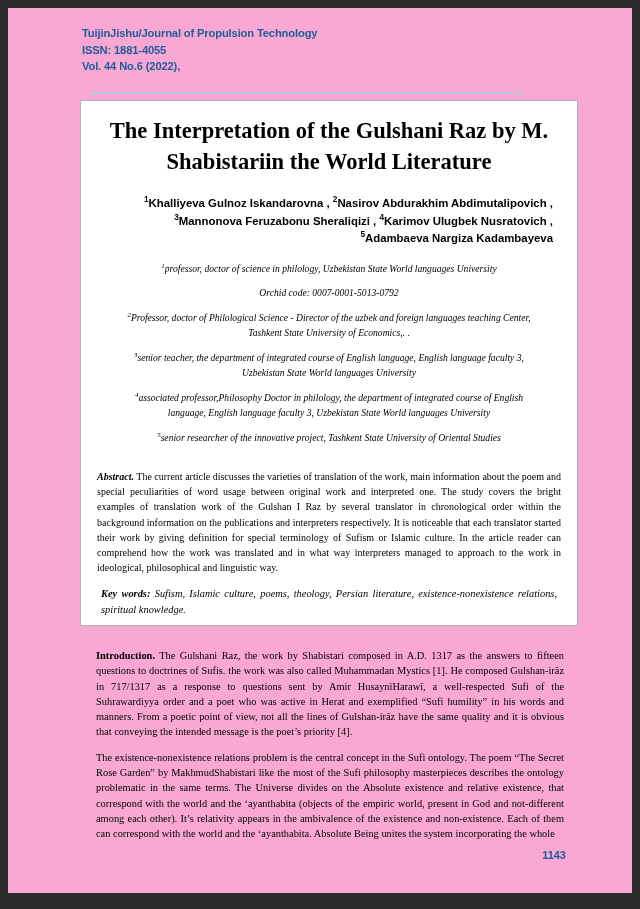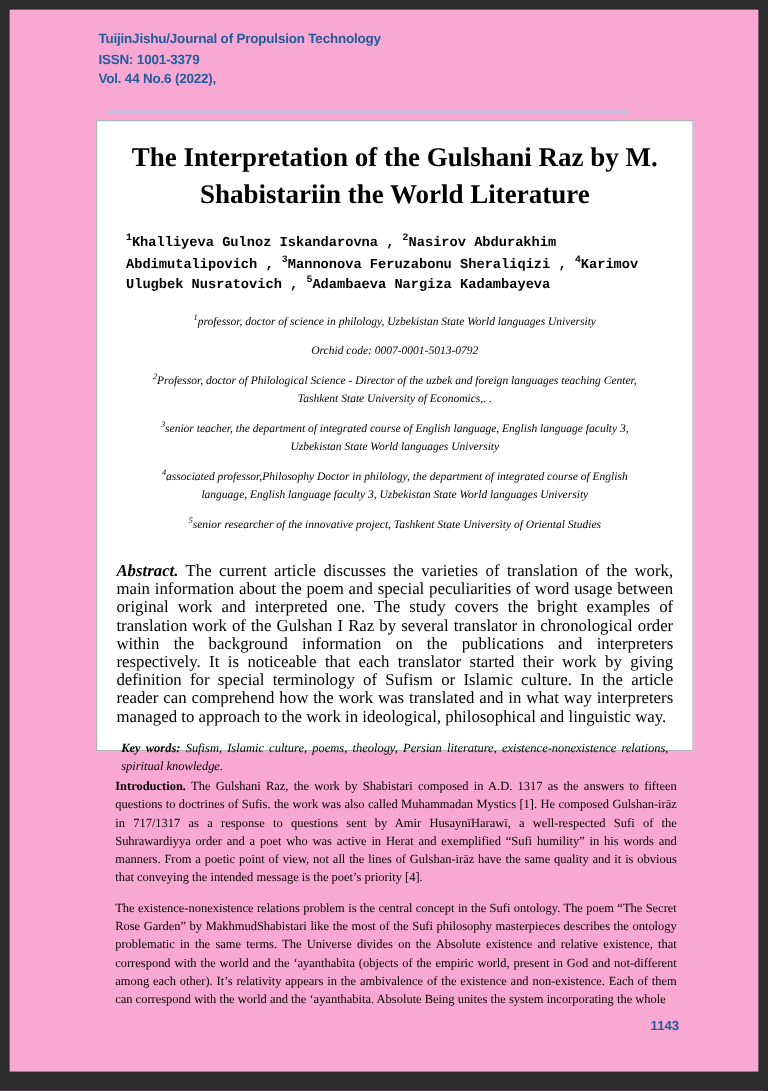--- a/index.html
+++ b/index.html
@@ -61,22 +61,22 @@
     text-align: center;
     font-family: "Liberation Serif", serif;
     font-weight: bold;
     font-size: 22.5px;
     line-height: 31px;
     color: #000;
   }
   .authors {
     margin: 0;
     padding: 18px 24px 0 24px;
-    text-align: left;
-    font-family: Liberation Mono, monospace;
+    text-align: right;
+    font-family: Liberation Sans, sans-serif;
     font-weight: bold;
     font-size: 11.4px;
     line-height: 17.5px;
     color: #000;
   }
   .authors sup, .affil sup {
     font-size: 0.72em;
     vertical-align: super;
     line-height: 0;
   }
@@ -92,21 +92,21 @@
     line-height: 15.5px;
     color: #000;
   }
   .abstract-wrap {
     padding: 15px 16px 0 16px;
   }
   .abstract-p {
     margin: 0 0 11px 0;
     text-align: justify;
     font-family: "Liberation Serif", serif;
-    font-size: 14px;
+    font-size: 10px;
     line-height: 15.2px;
     color: #000;
   }
   .abstract-p .lead {
     font-weight: bold;
     font-style: italic;
   }
   .keywords-p {
     margin: 4px;
     text-align: justify;
@@ -147,21 +147,21 @@
     color: #1f5c99;
   }
 </style>
 </head>
 <body>
 
 <div class="page-frame">
 
   <div class="journal-header">
     <div class="hline">TuijinJishu/Journal of Propulsion Technology</div>
-    <div class="hline">ISSN: 1001-3379</div>
+    <div class="hline">ISSN: 1881-4055</div>
     <div class="hline">Vol. 44 No.6 (2022),</div>
   </div>
 
   <div class="header-rule"></div>
 
   <div class="title-box">
 
     <h1 class="title">The Interpretation of the Gulshani Raz by M. Shabistariin the World Literature</h1>
 
     <div class="authors">

